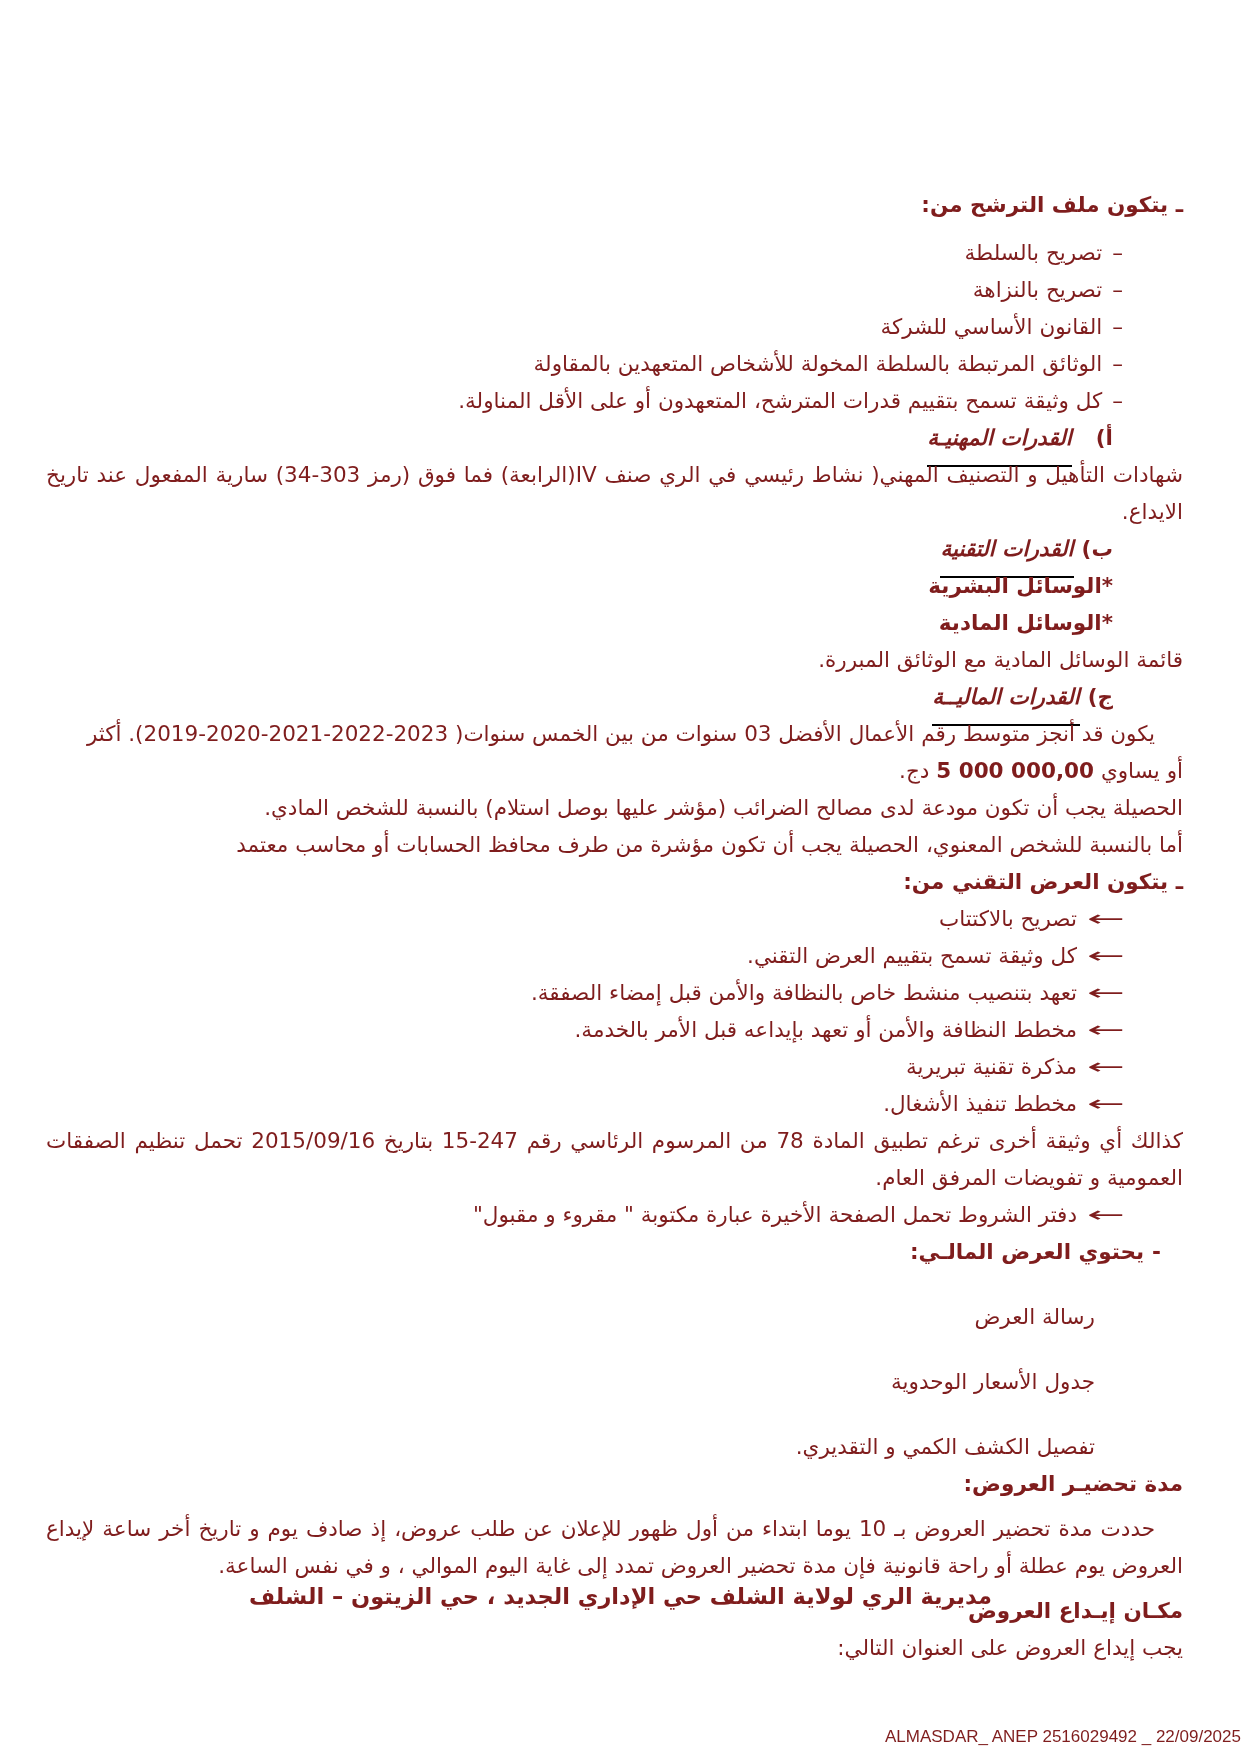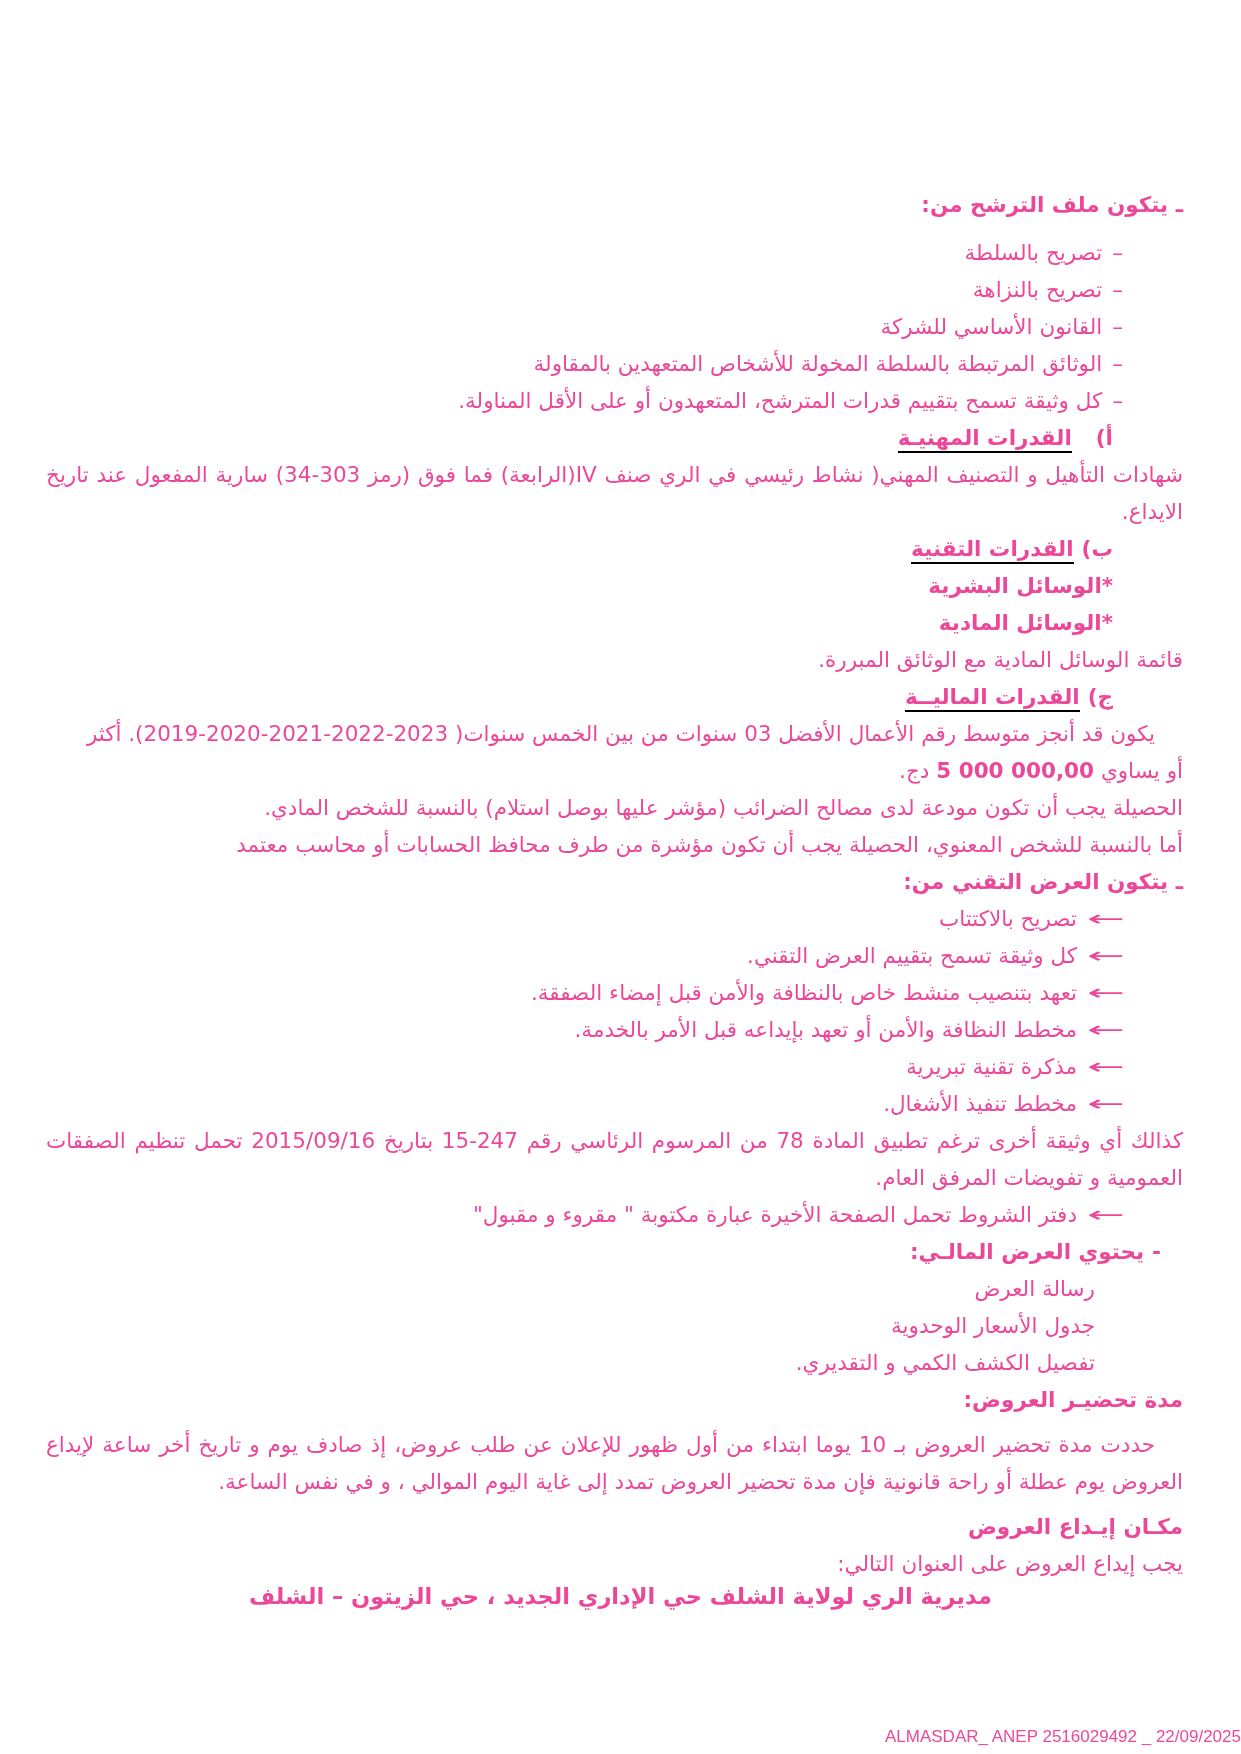--- a/index.html
+++ b/index.html
@@ -1,30 +1,30 @@
 <!DOCTYPE html>
 <html><head>
 <meta charset="utf-8">
 <style>
   html,body{margin:0;padding:0;background:#e8e8e8;}
   .page{
     width:1241px;height:1754px;background:#ffffff;position:relative;
-    margin:0 auto;overflow:hidden;color:#ec4899;
+    margin:0 auto;overflow:hidden;color:#7f1d1d;
     font-family:"DejaVu Sans","Liberation Sans",sans-serif;
   }
   .content{
     position:absolute;top:186px;right:58px;left:46px;
     direction:rtl;text-align:right;font-size:21.5px;line-height:37px;
   }
   .b{font-weight:bold;}
-  .u{border-bottom:2.5px solid #000;padding-bottom:1px;}
+  .u{border-bottom:2.5px solid #000;padding-bottom:15px;font-style:italic;}
   .just{text-align:justify;text-justify:inter-word;}
   .ti{text-indent:28px;}
   .ind1{padding-right:60px;}
-  .ind2{padding-right:88px;}
+  .ind2{padding-right:88px;margin-top:28px;}
   .ind-h{padding-right:22px;}
   .sec{padding-right:70px;font-weight:bold;}
   .gap-w{margin-left:24px;}
   .gap-s{margin-left:8px;}
   .title-line{font-weight:bold;margin-bottom:11px;}
   .bullet{margin-left:10px;}
   .arrow{display:inline-block;transform:scaleX(2.1);transform-origin:50% 55%;margin-left:20px;margin-right:8px;}
   .amount{font-weight:bold;}
   .prep-body{margin-top:8px;}
   .deposit-h{margin-top:8px;font-weight:bold;}

